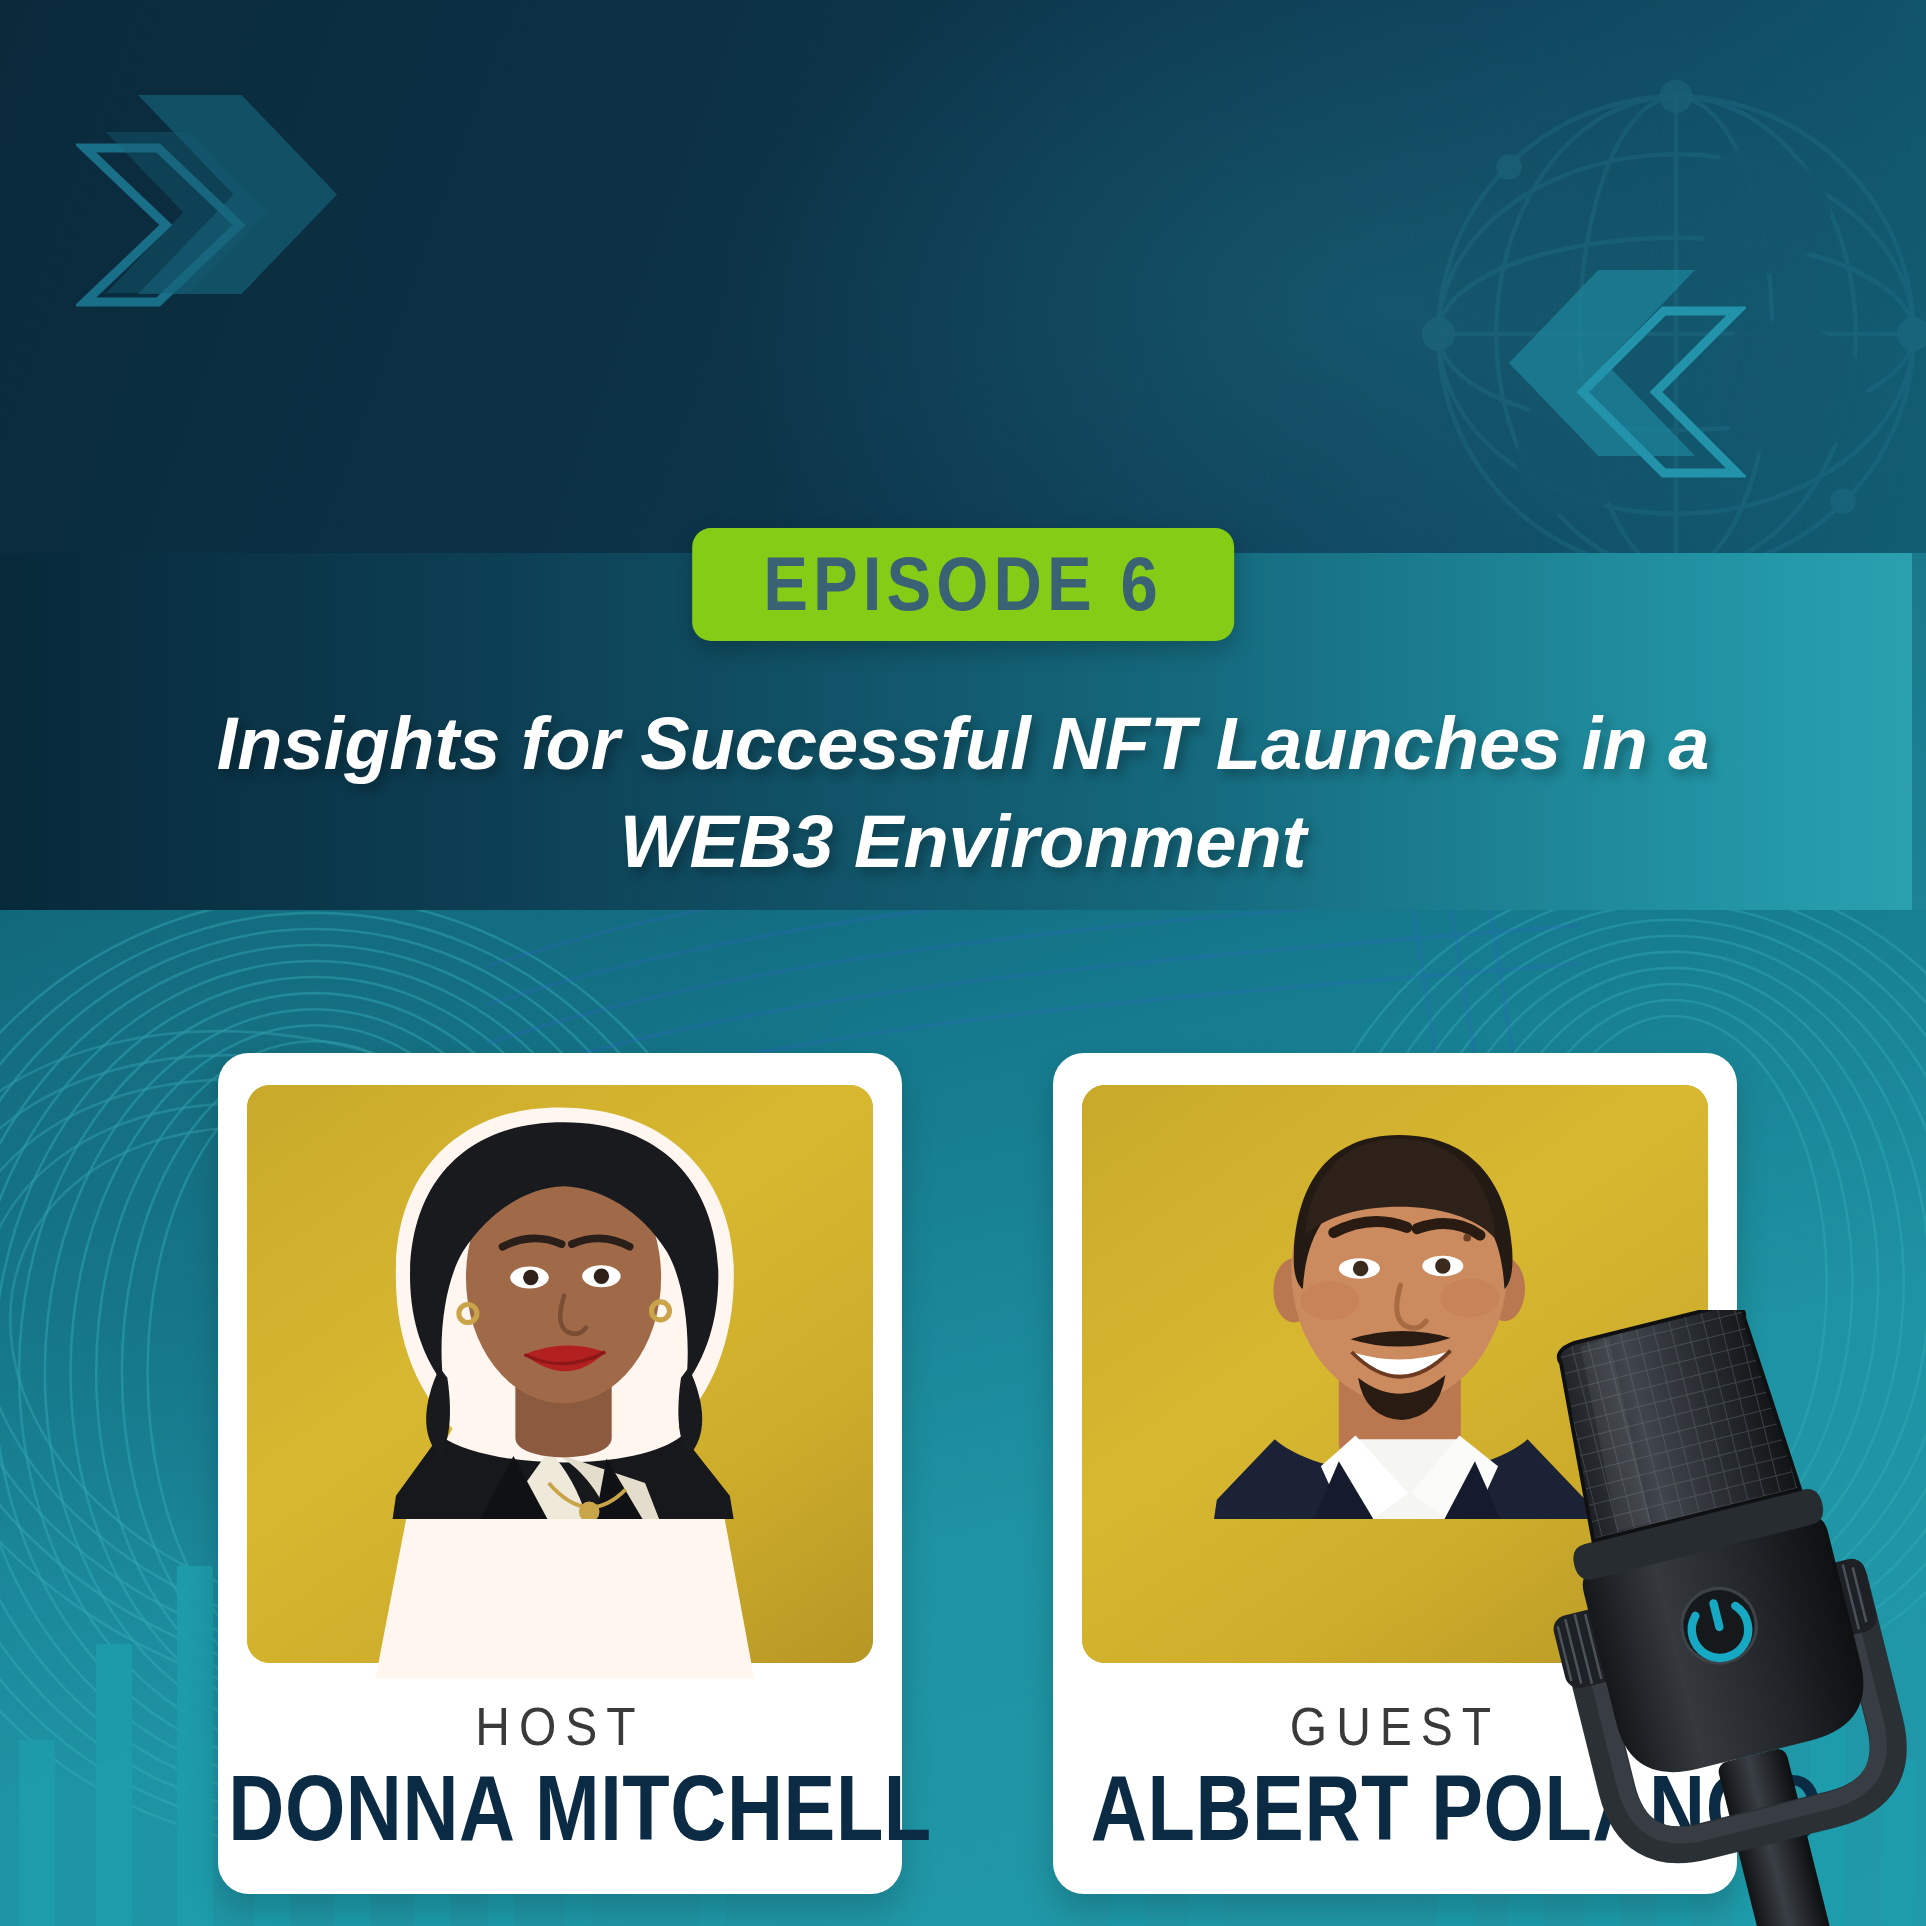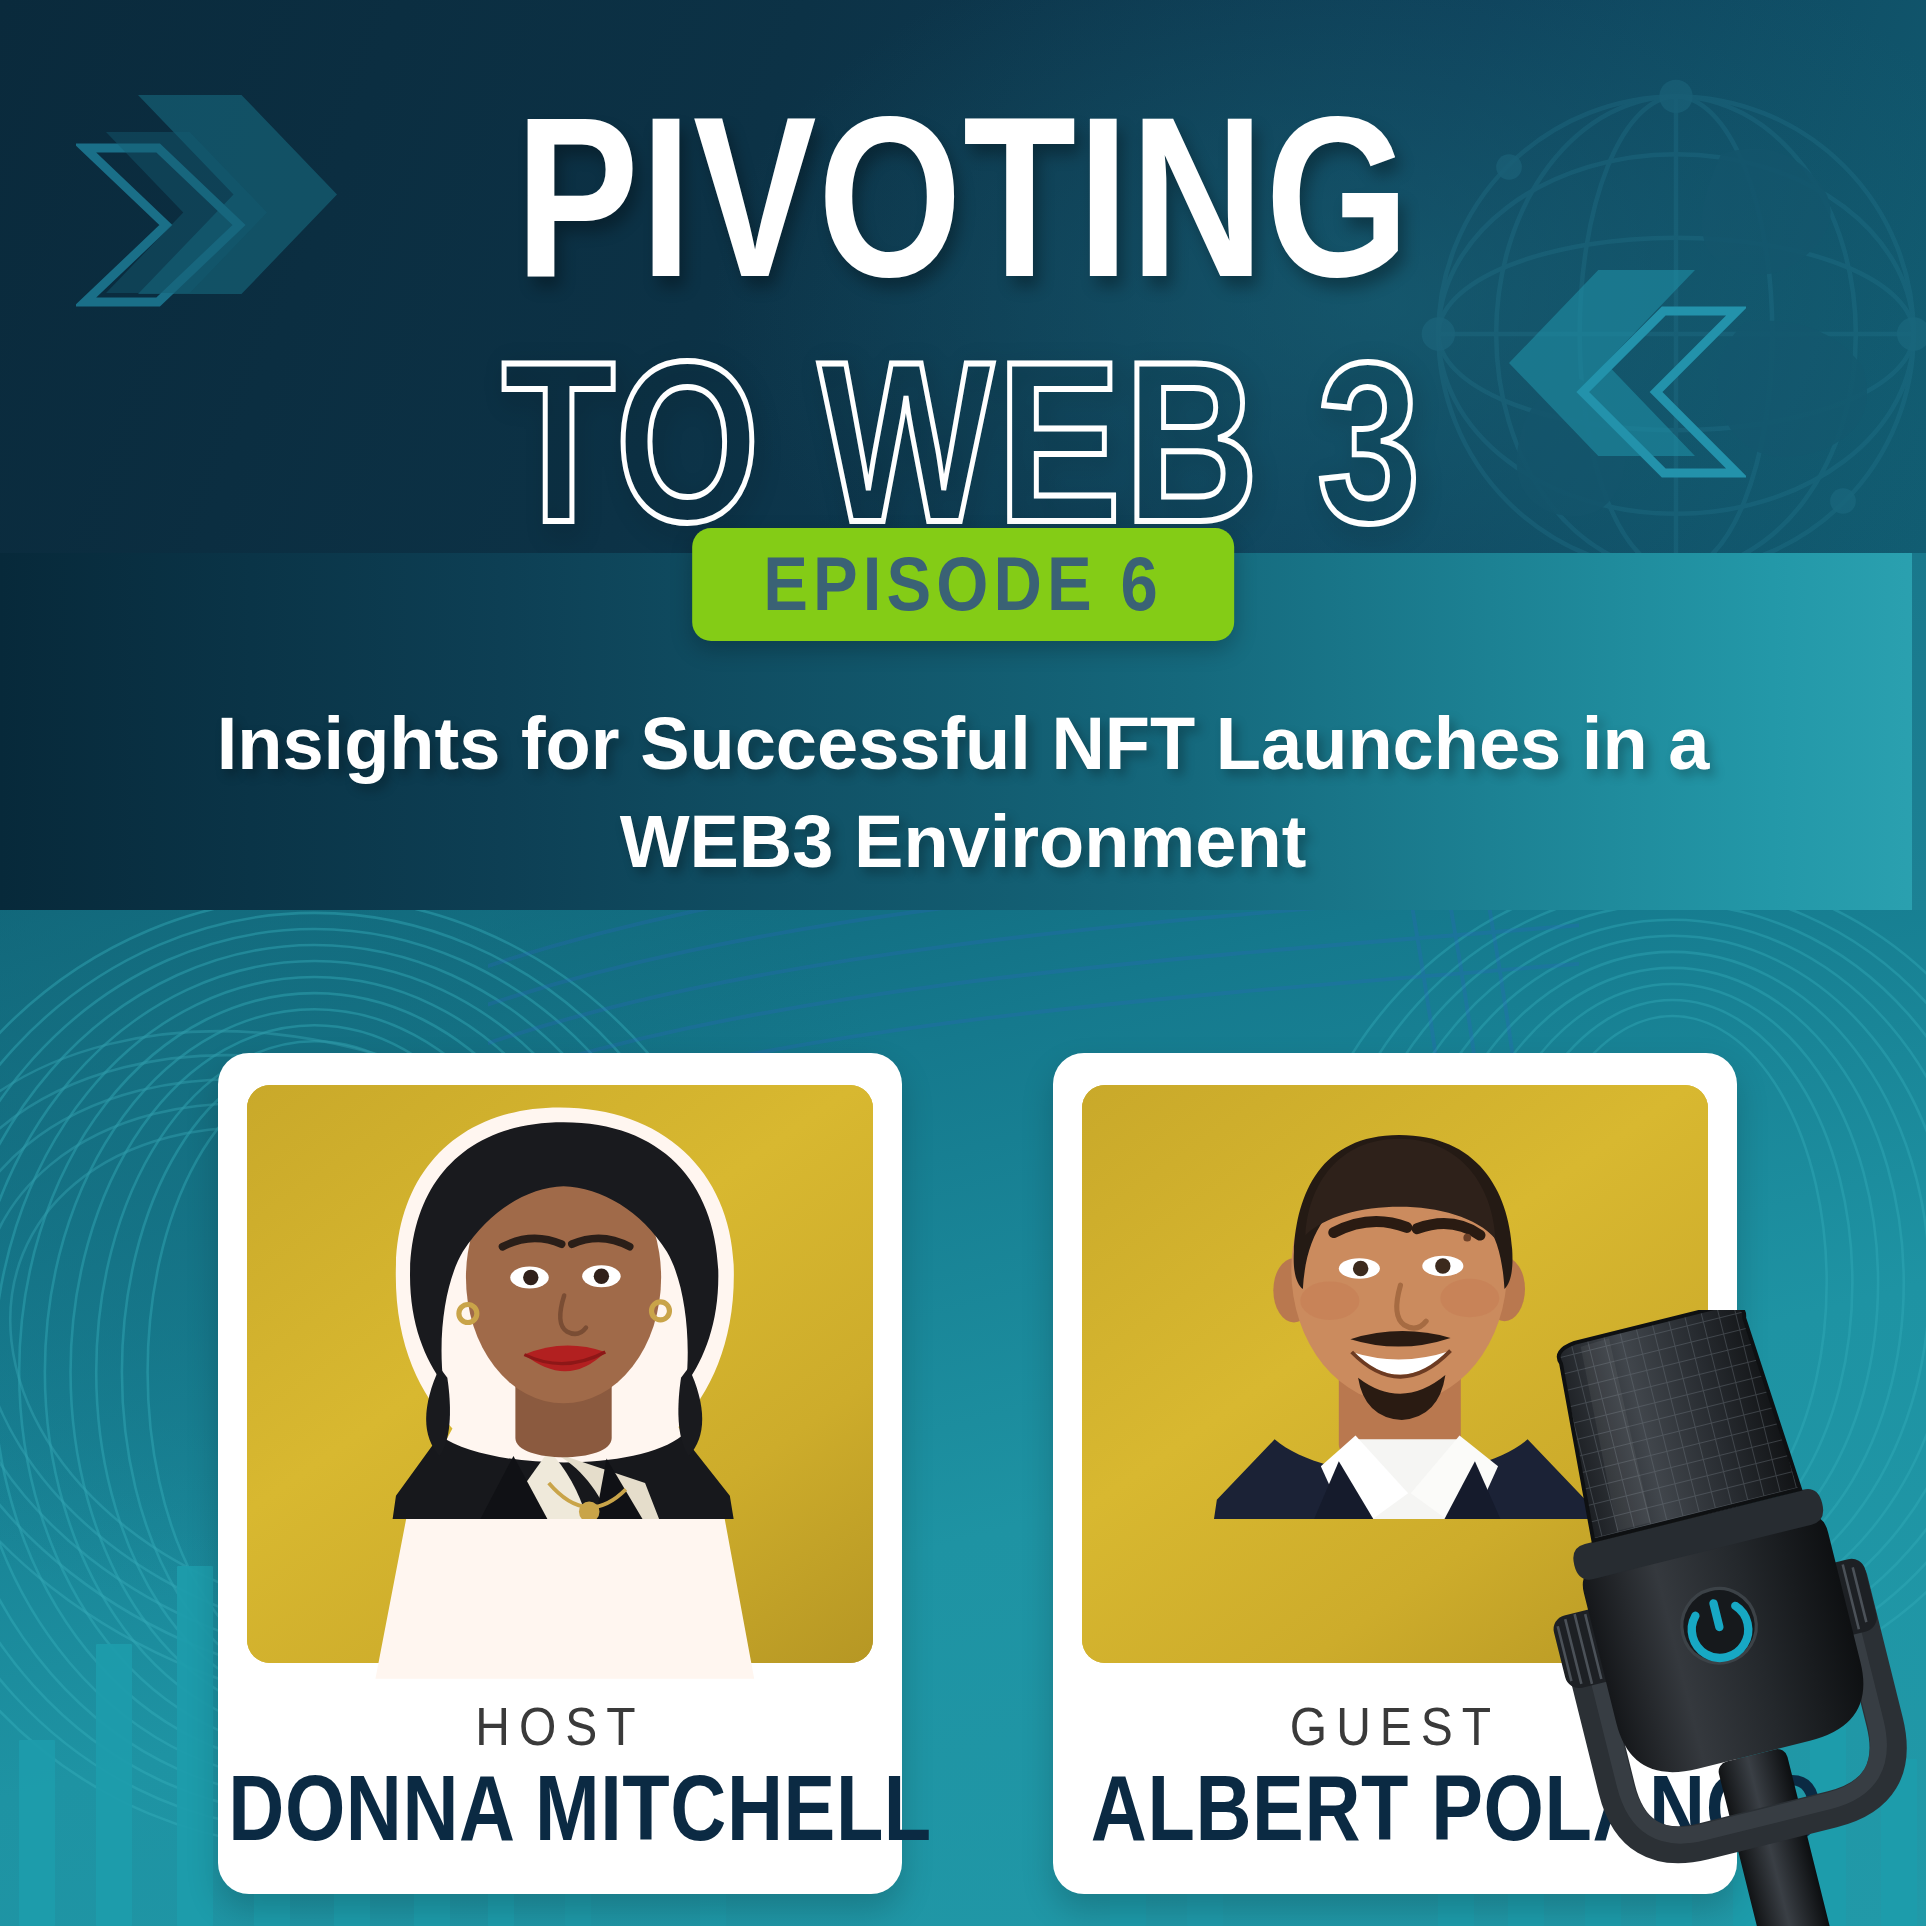--- a/index.html
+++ b/index.html
@@ -134,21 +134,21 @@
     text-align:center;
     padding:0 154px;
     font-family:"Liberation Sans", sans-serif;
     font-weight:700;
     font-size:74px;
     line-height:1.32;
     letter-spacing:0px;
     color:#ffffff;
     text-shadow:5.1px 6.4px 10.3px rgba(0,0,0,.28);
   }
-  .subtitle .ln { display:block; }
+  .subtitle .ln { display:block;font-style:italic; }
 
   
   .card {
     position:absolute;
     width:684px; height:841px;
     background:#ffffff;
     border-radius:31px;
     box-shadow:0 15.4px 32px rgba(0,0,0,.18);
   }
   .card-host  { left:218px;  top:1053px; }
@@ -229,24 +229,20 @@
     <svg class="cl2-stroke" viewBox="0 0 268 268">
       <path d="M14 14 L128 14 L254 134 L128 254 L14 254 L140 134 Z" fill="none" stroke="#1a6f88" stroke-width="14"></path>
     </svg>
     <div class="chev cl1" style="left:106px; top:132px; width:161px; height:161px; background:rgba(20,92,112,.45);"></div>
 
     <div class="chev cr1"></div>
     <svg style="position:absolute; right:180px; top:302px; width:180px; height:180px;" viewBox="0 0 280 280">
       <path d="M266 14 L152 14 L26 140 L152 266 L266 266 L140 140 Z" fill="none" stroke="#2392ab" stroke-width="14"></path>
     </svg>
 
-    <div class="title-wrap">
-      <div class="title-1">PIVOTING</div>
-      <div class="title-2">TO WEB 3</div>
-    </div>
   </div>
 
   <div class="band"></div>
   <div class="band-notch"></div>
 
   <div class="ep-badge">
     <span>EPISODE 6</span>
   </div>
 
   <div class="subtitle">

